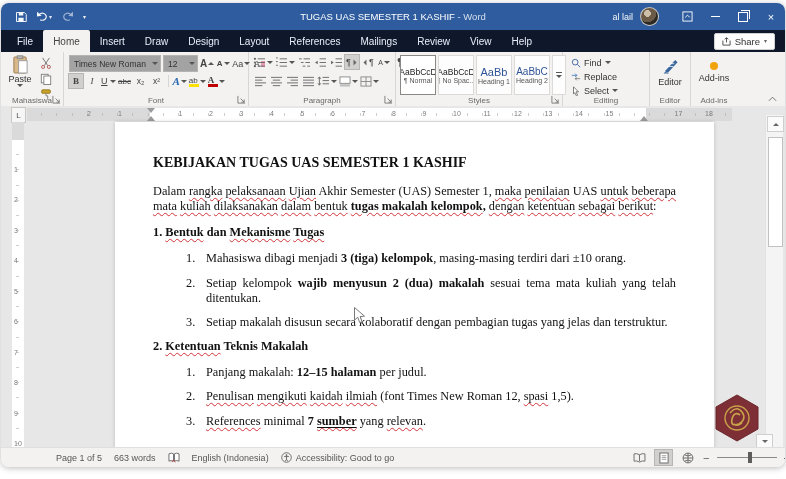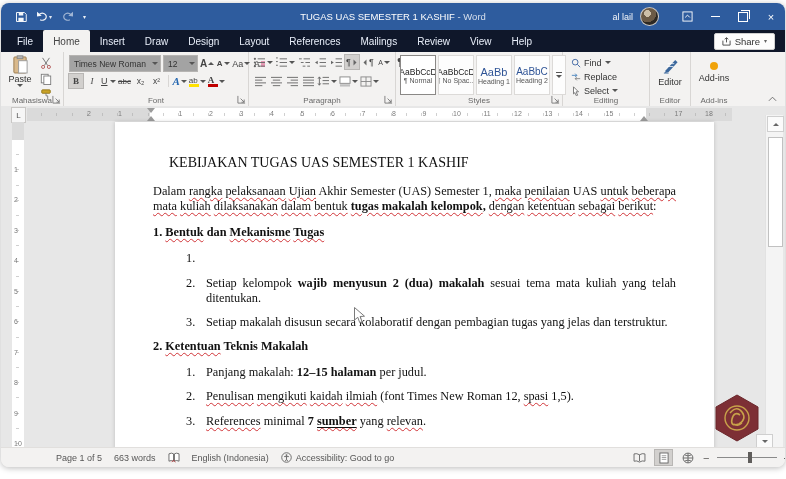--- a/index.html
+++ b/index.html
@@ -82,21 +82,21 @@
   .vruler{position:absolute;left:11px;top:16px;width:12px;height:326px;background:#fff;}
   .vruler .topmargin{position:absolute;top:0;left:0;right:0;height:18px;background:#dadada;}
   .vruler .ticks{position:absolute;left:4px;width:3px;top:18px;bottom:0;
       background:repeating-linear-gradient(180deg,transparent 0 14.2px,#a9a9a9 14.2px 15.2px);opacity:.55;}
   .vnum{position:absolute;left:2px;font-size:7px;color:#7c7c7c;}
   .indent{position:absolute;}
 
   .page{position:absolute;left:114px;top:16px;width:599px;height:330px;background:#fff;
         box-shadow:0 0 4px rgba(0,0,0,.18);padding:33px 38px 0 38px;box-sizing:border-box;
         font-family:"Liberation Serif","DejaVu Serif",serif;font-size:12.3px;color:#111;}
-  .doc-title{font-weight:normal;font-size:14px;margin:0 0 13px 16px;}
+  .doc-title{font-weight:bold;font-size:14px;margin:0 0 13px 0;}
   .para{text-align:justify;line-height:15.2px;margin:0 0 11px 0;}
   .dh{font-weight:bold;line-height:15px;margin:2px 0 11px 0;}
   .li{display:flex;margin:0 0 9px 0;line-height:15.2px;}
   .li .num{flex:none;width:20px;margin-left:33px;}
   .li .txt{flex:1;text-align:justify;}
   .b{font-weight:bold;}
   .u{text-decoration-line:underline;}
   .sq{text-decoration-line:underline;text-decoration-style:wavy;text-decoration-color:#d13438;
       text-decoration-thickness:1px;text-underline-offset:2px;}
   .sq .u{text-decoration-line:underline;text-decoration-style:solid;text-decoration-color:#111;}
@@ -539,20 +539,21 @@
         </div>
     </div>
 
     <div class="page">
       <div class="doc-title">KEBIJAKAN TUGAS UAS SEMESTER 1 KASHIF</div>
       <div class="para"><span class="">Dalam </span><span class="sq">rangka</span><span class=""> </span><span class="sq">pelaksanaan</span><span class=""> </span><span class="sq">Ujian</span><span class=""> Akhir Semester (UAS) Semester 1, </span><span class="sq">maka</span><span class=""> </span><span class="sq">penilaian</span><span class=""> UAS </span><span class="sq">untuk</span><span class=""> </span><span class="sq">beberapa</span><span class=""> </span><span class="sq">mata</span><span class=""> </span><span class="sq">kuliah</span><span class=""> </span><span class="sq">dilaksanakan</span><span class=""> </span><span class="sq">dalam</span><span class=""> </span><span class="sq">bentuk</span><span class=""> </span><span class="b sq">tugas makalah kelompok</span><span class="b">, </span><span class="sq">dengan</span><span class=""> </span><span class="sq">ketentuan</span><span class=""> </span><span class="sq">sebagai</span><span class=""> </span><span class="sq">berikut</span><span class="">:</span></div>
 
       <div class="dh"><span class="b">1. </span><span class="b sq">Bentuk</span><span class="b"> dan </span><span class="b sq">Mekanisme</span><span class="b"> </span><span class="b sq">Tugas</span></div>
       <div class="li">
         <span class="num">1.</span>
+        <span class="txt"><span class="">Mahasiswa dibagi menjadi </span><span class="b">3 (tiga) kelompok</span><span class="">, masing-masing terdiri dari ±10 orang.</span></span>
       </div>
       <div class="li">
         <span class="num">2.</span>
         <span class="txt"><span class="">Setiap kelompok </span><span class="b">wajib menyusun 2 (dua) makalah</span><span class=""> sesuai tema mata kuliah yang telah ditentukan.</span></span>
       </div>
       <div class="li">
         <span class="num">3.</span>
         <span class="txt"><span class="">Setiap makalah disusun secara kolaboratif dengan pembagian tugas yang jelas dan terstruktur.</span></span>
       </div>
 

